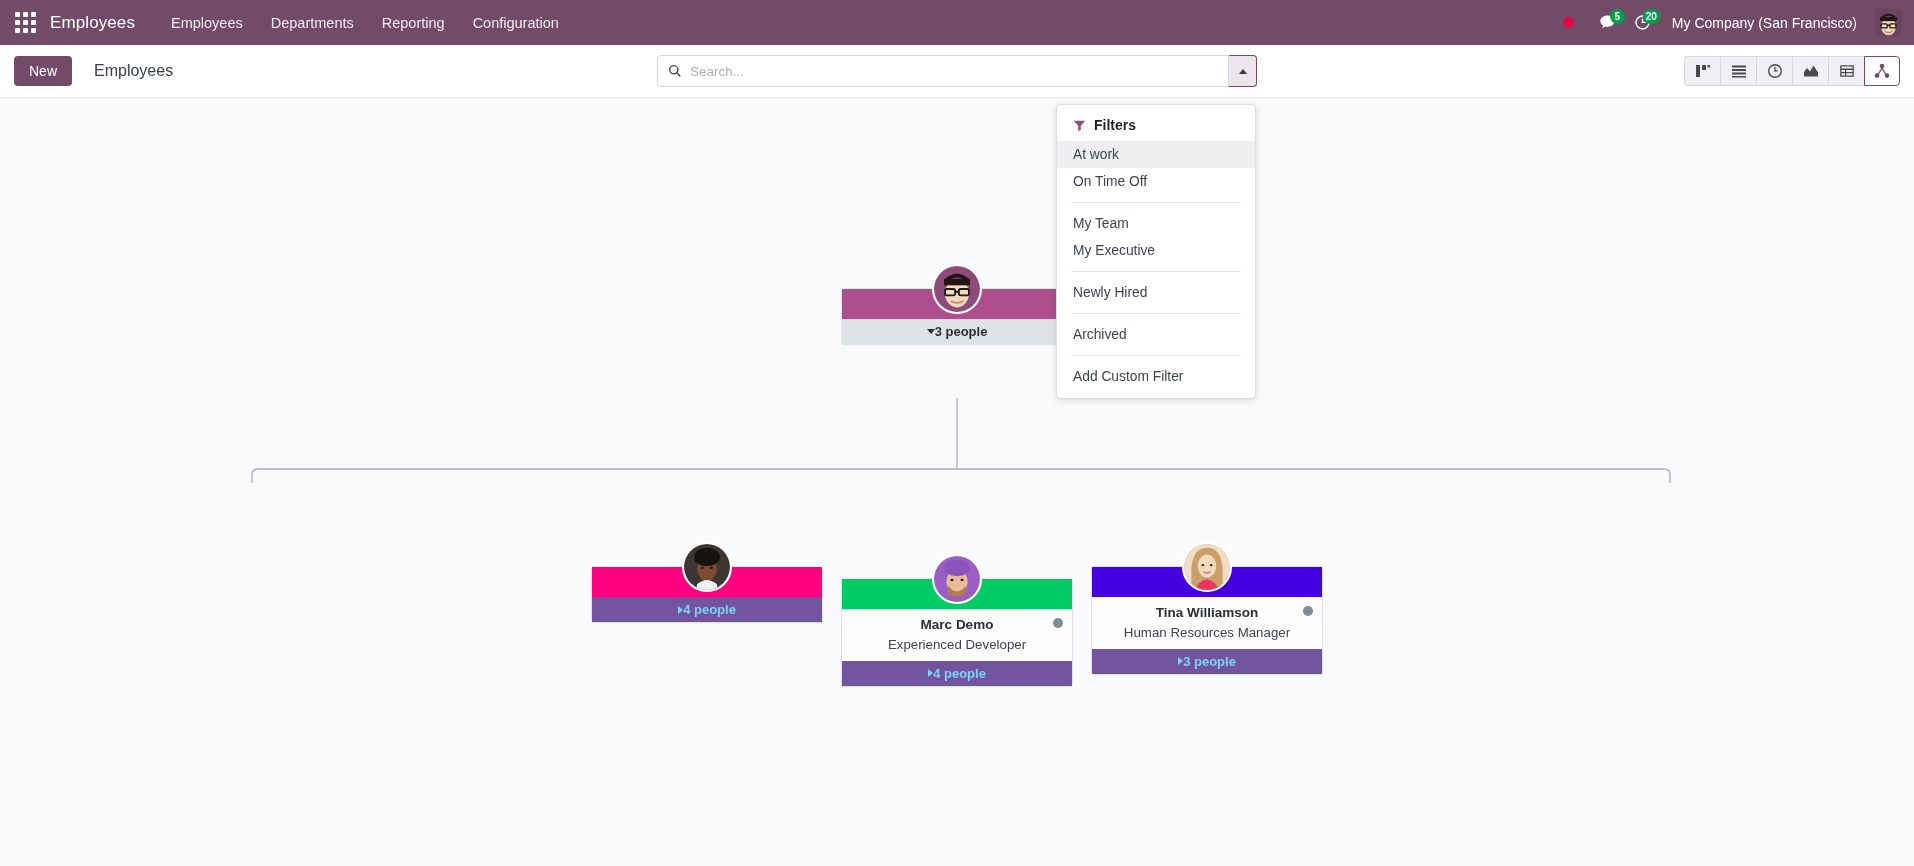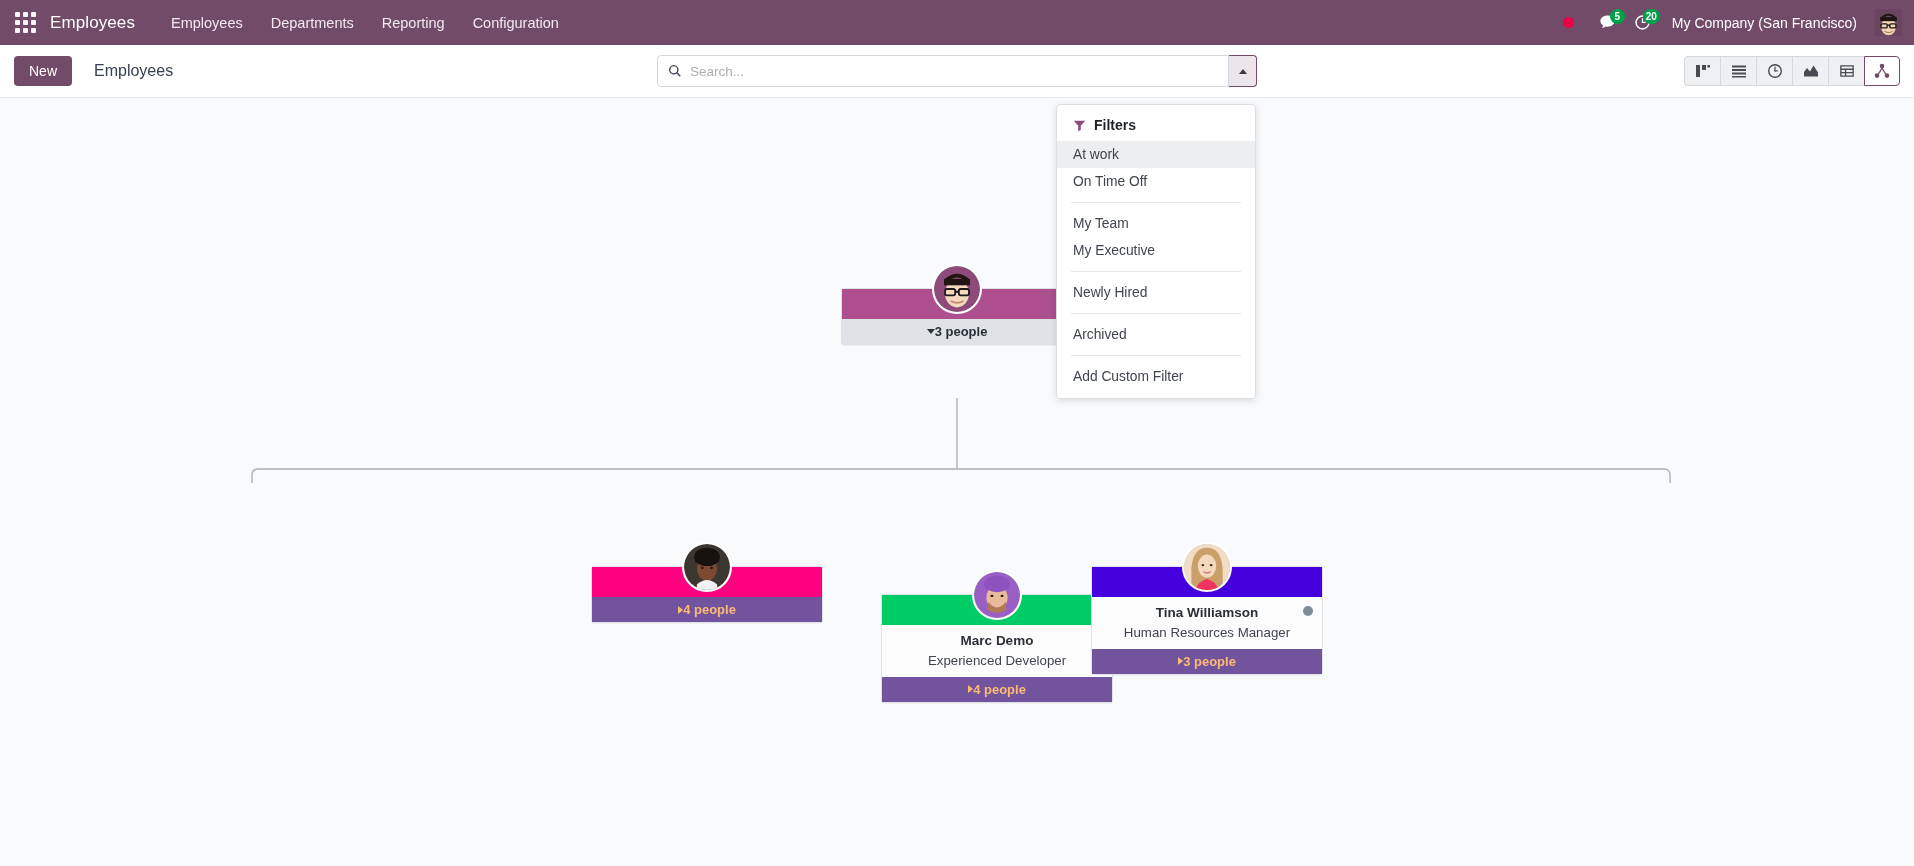--- a/index.html
+++ b/index.html
@@ -189,21 +189,21 @@
     position: absolute; right: 9px; top: 9px;
     width: 10px; height: 10px; border-radius: 50%;
     background: #7f8c99;
   }
   .card-footer {
     display: flex; align-items: center; justify-content: center; 
     font-size: 13px; font-weight: 700;
     height: 25px; cursor: pointer;
   }
   .footer-ceo { background: #dfe3e7; color: #2b2f36; }
-  .footer-sub { background: #71539E; color: #fdba74; }
+  .footer-sub { background: #71539E; color: #7dd3fc; }
   .tri-down {
     width: 0; height: 0;
     border-left: 4.5px solid transparent;
     border-right: 4.5px solid transparent;
     border-top: 5.5px solid currentColor;
   }
   .tri-right {
     width: 0; height: 0;
     border-top: 4.5px solid transparent;
     border-bottom: 4.5px solid transparent;
@@ -398,21 +398,21 @@
         <ellipse cx="20" cy="26" rx="1.6" ry="1.2" fill="#221a14"></ellipse>
         <ellipse cx="30" cy="26" rx="1.6" ry="1.2" fill="#221a14"></ellipse>
       </svg>
     </div>
     <div class="card-footer footer-sub" style="background: rgb(113, 83, 158);">
       <span class="tri-right"></span>
       <span>4 people</span>
     </div>
   </div>
 
-  <div class="card" id="child1" style="left:841px; top:496px;margin-left:40px;">
+  <div class="card" id="child1" style="left:841px; top:480px;">
     <div class="card-color" id="c1-color" style="background: rgb(0, 204, 102);"></div>
     <div class="card-avatar">
       <svg class="pixelface" viewBox="0 0 50 50">
         <circle cx="25" cy="25" r="25" fill="#9a5fc4"></circle>
         <ellipse cx="25" cy="28" rx="11.5" ry="13.5" fill="#e9bb9a"></ellipse>
         <path d="M12 18 Q25 4 38 18 L38 12 Q25 1 12 12 Z" fill="#8d52bb"></path>
         <ellipse cx="25" cy="13" rx="14" ry="9" fill="#8d52bb"></ellipse>
         <path d="M15 32 Q25 45 35 32 L35 41 Q25 48 15 41 Z" fill="#b07a52"></path>
         <ellipse cx="19.5" cy="26" rx="1.7" ry="1.3" fill="#2a2018"></ellipse>
         <ellipse cx="30.5" cy="26" rx="1.7" ry="1.3" fill="#2a2018"></ellipse>

